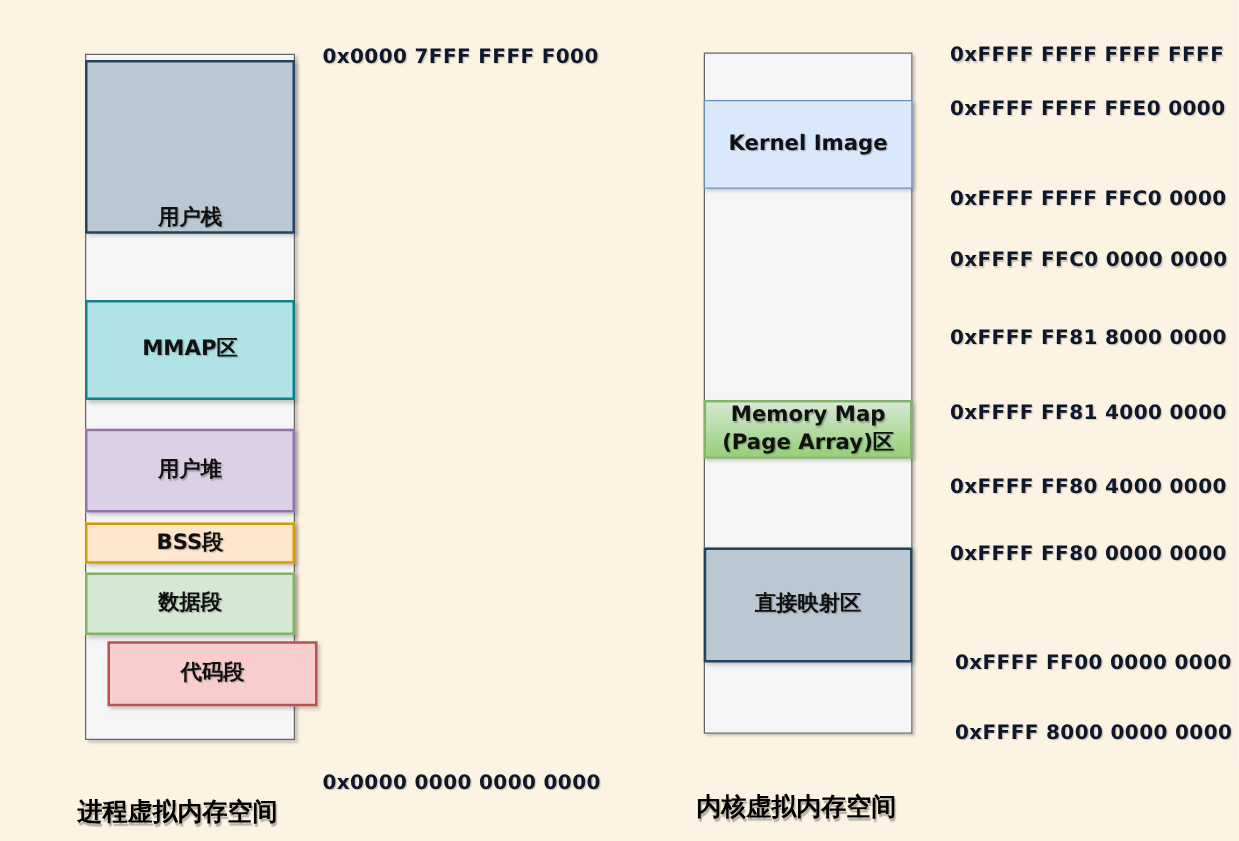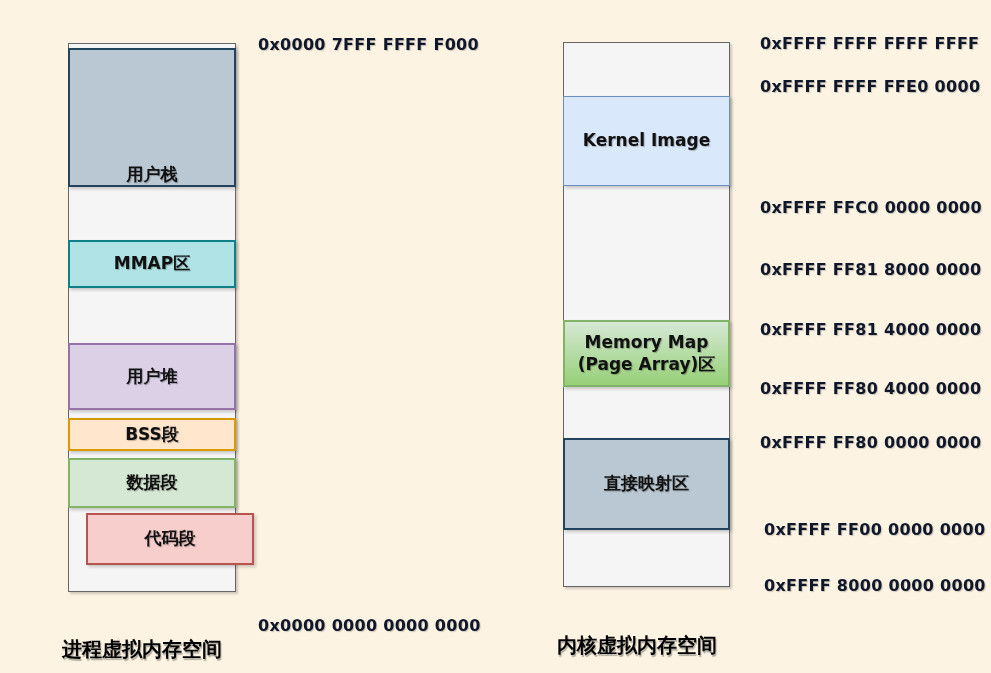--- a/index.html
+++ b/index.html
@@ -27,29 +27,29 @@
     box-sizing:border-box;
     display:flex;align-items:center;justify-content:center;
     text-align:center;
     font-weight:bold;font-size:17px;color:#111;
     text-shadow:1px 1px 1px rgba(0,0,0,0.25);
     box-shadow:2px 2px 3px rgba(0,0,0,0.2);
     line-height:1.25;
   }
   
   .seg-user-stack {left:68px;top:48px; width:168px;height:139px;background:#bac8d3;border:2px solid #23445d;align-items:flex-end;}
-  .seg-mmap       {left:68px;top:240px;width:168px;height:48px; background:#b0e3e6;border:2px solid #0e8088;}
+  .seg-mmap       {left:68px;top:240px;width:168px;height:80px; background:#b0e3e6;border:2px solid #0e8088;}
   .seg-user-heap  {left:68px;top:343px;width:168px;height:67px; background:#dbd0e6;border:2px solid #9673a6;}
   .seg-bss        {left:68px;top:418px;width:168px;height:33px; background:#ffe6cc;border:2px solid #d79b00;}
   .seg-data       {left:68px;top:458px;width:168px;height:50px; background:#d5e8d4;border:2px solid #82b366;}
   .seg-code       {left:86px;top:513px;width:168px;height:52px; background:#f8cecc;border:2px solid #b85450;}
   
-  .seg-kernel-image{left:563px;top:96px; width:167px;height:90px;background:#dae8fc;border:1px solid #6c8ebf;}
+  .seg-kernel-image{left:563px;top:80px; width:167px;height:71px;background:#dae8fc;border:1px solid #6c8ebf;}
   .seg-kernel-heap {left:563px;top:207px;width:167px;height:64px;background:#dbd0e6;border:2px solid #9673a6;}
-  .seg-memory-map  {left:563px;top:320px;width:167px;height:67px;background:linear-gradient(#d5e8d4,#97d077);border:2px solid #82b366;padding:0 8px;}
+  .seg-memory-map  {left:563px;top:320px;width:167px;height:47px;background:linear-gradient(#d5e8d4,#97d077);border:2px solid #82b366;padding:0 8px;}
   .seg-direct-map  {left:563px;top:438px;width:167px;height:92px;background:#bac8d3;border:2px solid #23445d;}
 
   
   .addr{
     position:absolute;
     font-weight:bold;font-size:16px;color:#0f172a;
     letter-spacing:0.3px;white-space:nowrap;
     text-shadow:1px 1px 1px rgba(0,0,0,0.2);
     line-height:18px;
   }
@@ -114,20 +114,21 @@
   </div>
   <div class="segment seg-memory-map">
     <span>Memory Map (Page Array)区</span>
   </div>
   <div class="segment seg-direct-map">
     <span>直接映射区</span>
   </div>
 
   <div class="addr ra0">0xFFFF FFFF FFFF FFFF</div>
   <div class="addr ra1">0xFFFF FFFF FFE0 0000</div>
+  <div class="addr ra2">0xFFFF FFFF FFC0 0000</div>
   <div class="addr ra3">0xFFFF FFC0 0000 0000</div>
   <div class="addr ra4">0xFFFF FF81 8000 0000</div>
   <div class="addr ra5">0xFFFF FF81 4000 0000</div>
   <div class="addr ra6">0xFFFF FF80 4000 0000</div>
   <div class="addr ra7">0xFFFF FF80 0000 0000</div>
   <div class="addr ra8">0xFFFF FF00 0000 0000</div>
   <div class="addr ra9">0xFFFF 8000 0000 0000</div>
 
   <div class="caption cap-right">内核虚拟内存空间</div>
 

